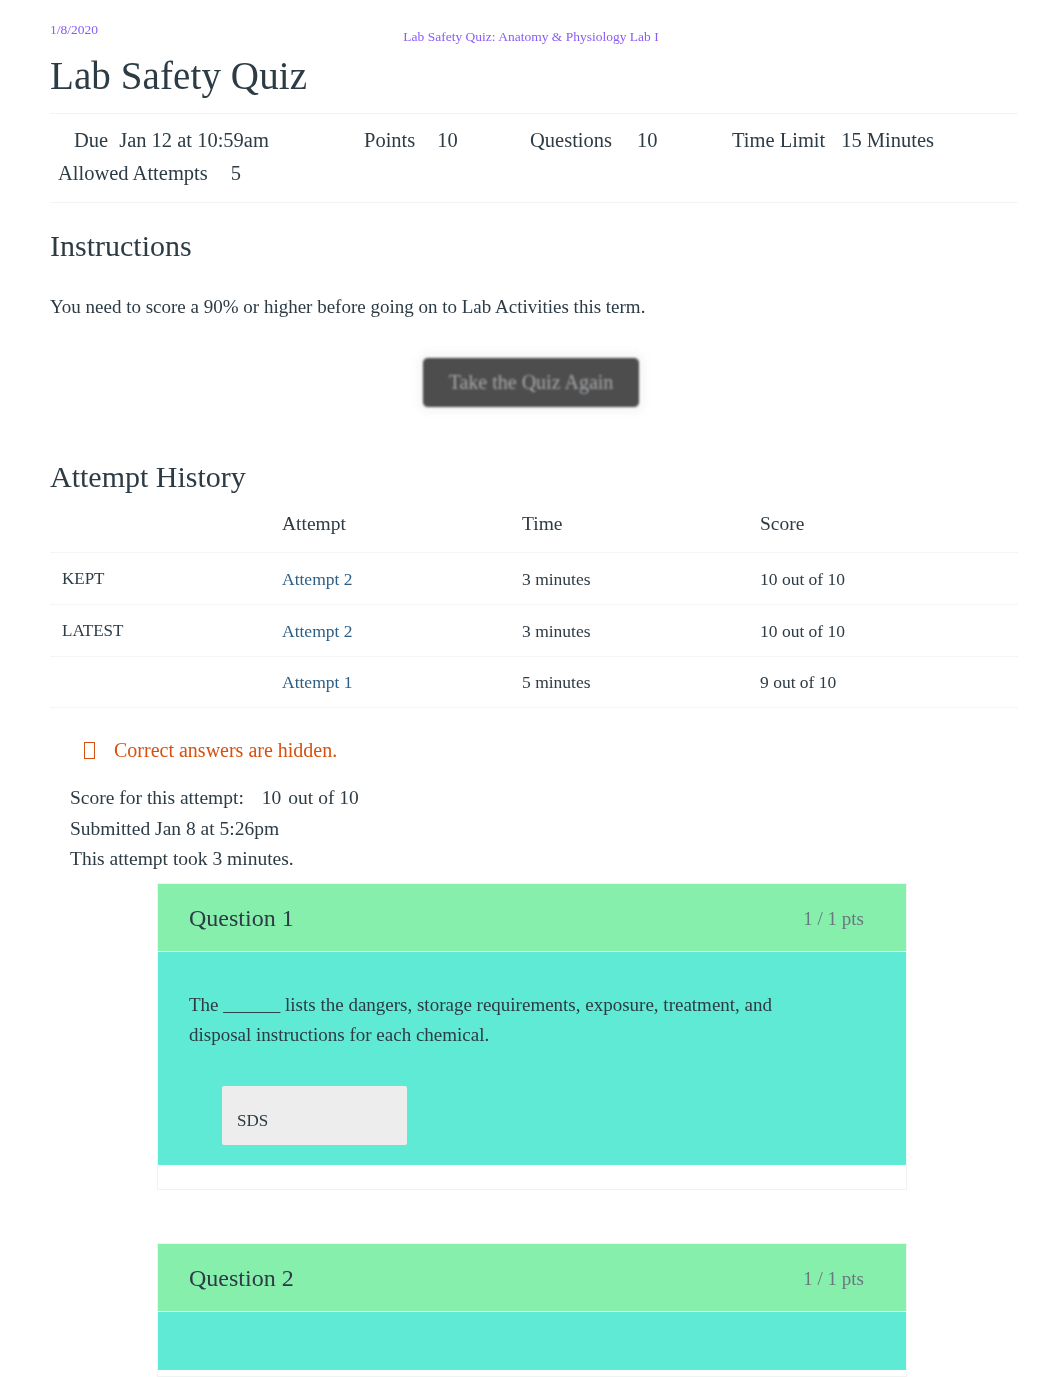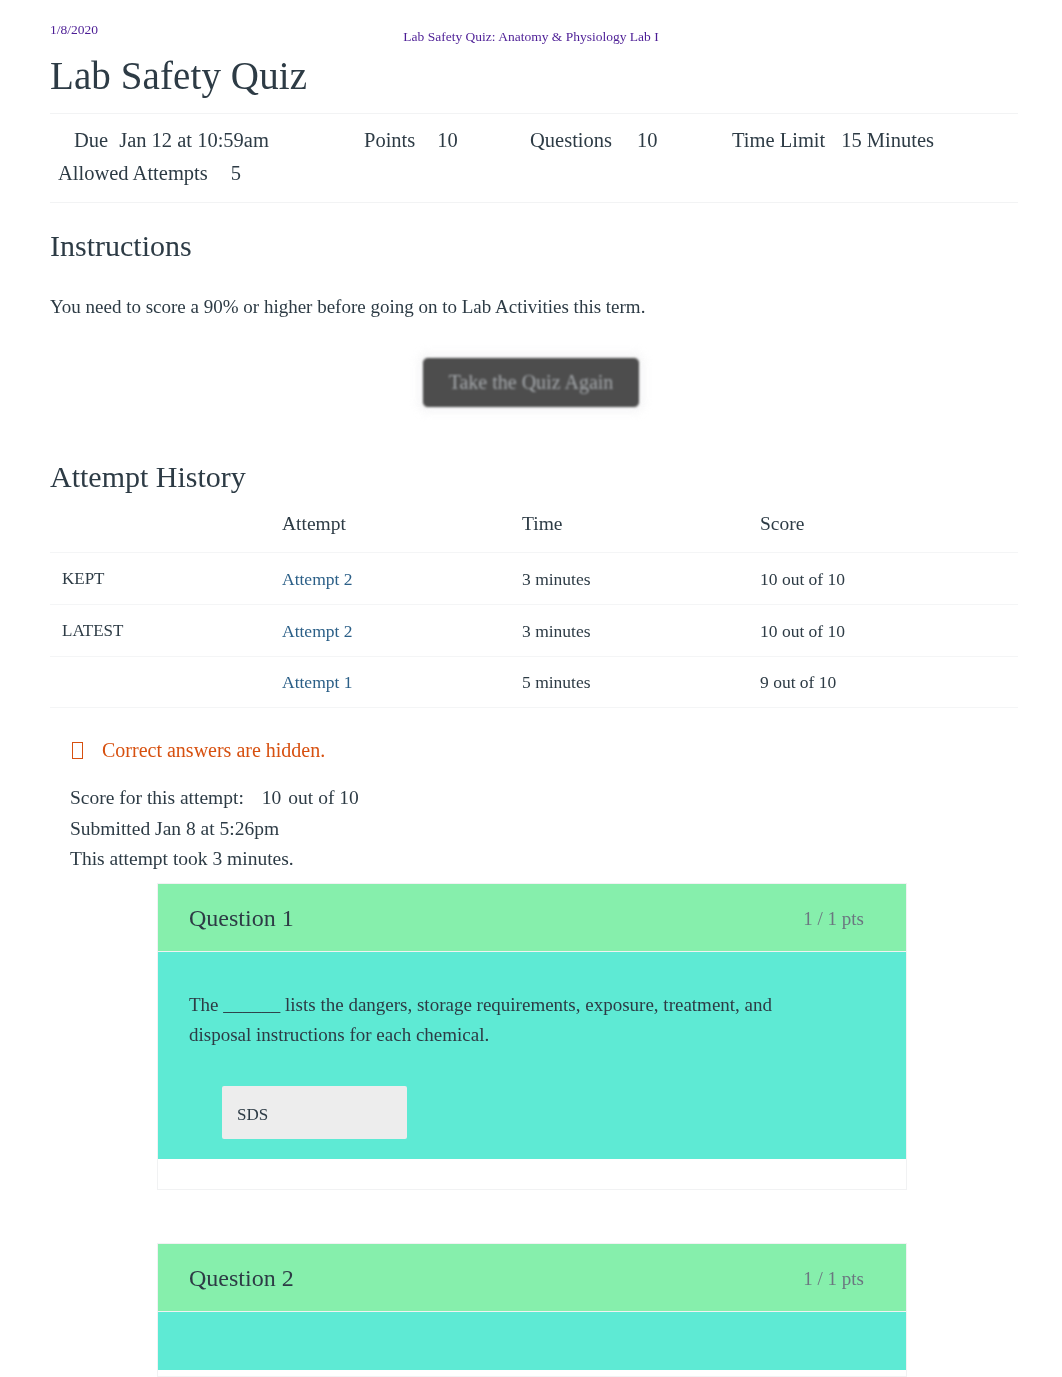--- a/index.html
+++ b/index.html
@@ -24,21 +24,21 @@
   }
 
   
   .print-header {
     position: absolute;
     top: 22px;
     left: 0;
     width: 878px;
     height: 20px;
     font-size: 13.5px;
-    color: #4c1d95;
+    color: #8b5cf6;
     padding-left: 32px;
   }
   .print-header .date {
     position: absolute;
     left: 50px;
     top: 0;
     white-space: nowrap;
   }
   .print-header .doc-title {
     position: absolute;
@@ -181,21 +181,21 @@
     color: #2b5f87;
     text-decoration: none;
     cursor: pointer;
   }
   .tag-text { font-size: 17px; }
 
   
   .hidden-notice {
     position: absolute;
     top: 736px;
-    left: 72px;
+    left: 84px;
     font-size: 20px;
     line-height: 28px;
     color: #d7500f;
     white-space: nowrap;
   }
   .hidden-notice .tofu {
     display: inline-block;
     width: 9px;
     height: 15px;
     border: 1px solid #d7500f;
@@ -262,21 +262,21 @@
     line-height: 30px;
     color: #2d3b45;
     max-width: 600px;
   }
   .answer-box {
     margin-top: 36px;
     margin-left: 33px;
     width: 185px;
     background: #ededed;
     border-radius: 2px;
-    padding: 18px 15px 13px 15px;
+    padding: 24px 15px 13px 15px;
     box-sizing: border-box;
     font-size: 17px;
     line-height: 22px;
     color: #2d3b45;
     filter: blur(0.45px);
   }
 </style>
 </head>
 <body>
 

